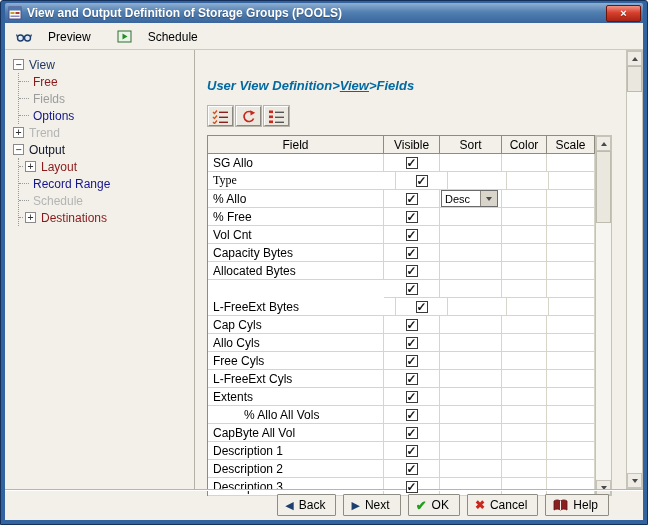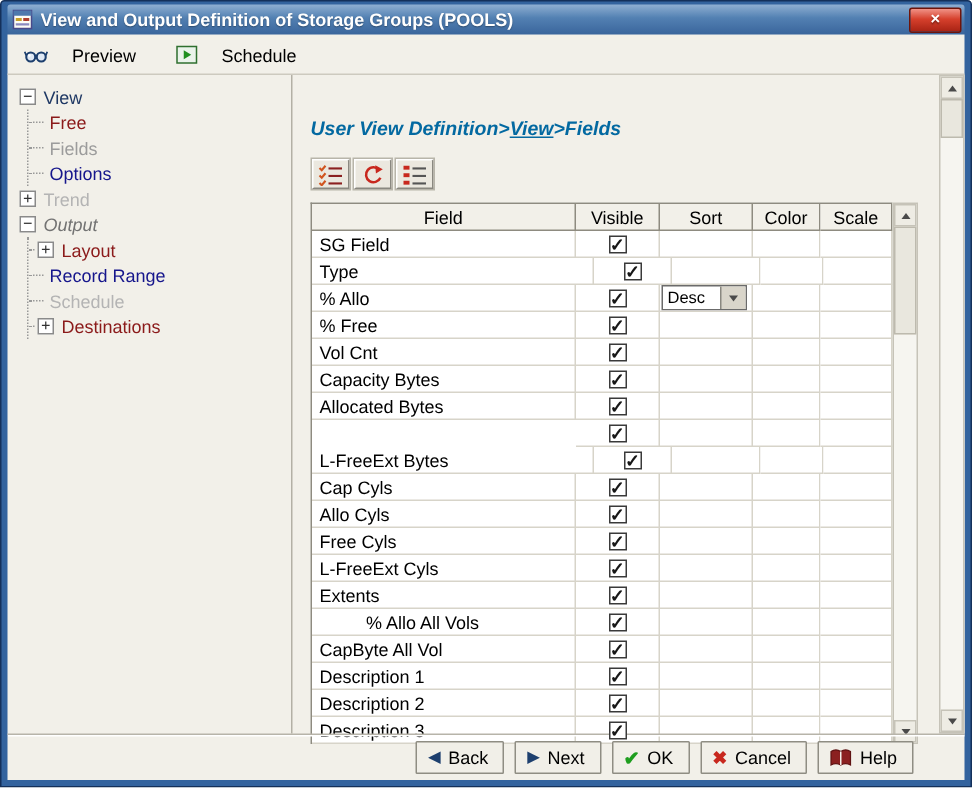--- a/index.html
+++ b/index.html
@@ -146,21 +146,21 @@
               <span class="connector"></span>
               <span class="tree-label" style="color: rgb(22, 22, 140);">Options</span>
             </div>
           </div>
           <div class="tree-row">
             <span class="expander">+</span>
             <span class="tree-label" style="color: rgb(180, 180, 180);">Trend</span>
           </div>
           <div class="tree-row">
             <span class="expander">−</span>
-            <span class="tree-label" style="color: #737373; font-style: italic;">Output</span>
+            <span class="tree-label" style="color: #0f172a;">Output</span>
           </div>
           <div class="tree-children">
             <div class="tree-row">
               <span class="connector short"></span>
               <span class="expander">+</span>
               <span class="tree-label" style="color: rgb(139, 26, 26);">Layout</span>
             </div>
             <div class="tree-row">
               <span class="connector"></span>
               <span class="tree-label" style="color: rgb(22, 22, 140); text-align: center;">Record Range</span>
@@ -221,30 +221,30 @@
           <div class="grid">
             <div class="tr hdr">
                 <div class="td" style="width: 176px;">Field</div>
                 <div class="td" style="width: 56px;">Visible</div>
                 <div class="td" style="width: 62px;">Sort</div>
                 <div class="td" style="width: 45px;">Color</div>
                 <div class="td" style="width: 48px;">Scale</div>
               </div>
             <div>
                 <div class="tr">
-                  <div class="td" style="width: 176px;">SG Field</div>
-                  <div class="td cell-center" style="width: 56px;">
-                    <span class="cb checked"></span>
-                  </div>
-                  <div class="td" style="width: 62px; padding: 0px 1px;"></div>
-                  <div class="td" style="width: 45px;"></div>
-                  <div class="td" style="width: 48px;"></div>
-                </div>
-                <div class="tr">
-                  <div class="td" style="width: 200px;">Type</div>
+                  <div class="td" style="width: 176px;">SG Allo</div>
+                  <div class="td cell-center" style="width: 56px;">
+                    <span class="cb checked"></span>
+                  </div>
+                  <div class="td" style="width: 62px; padding: 0px 1px;"></div>
+                  <div class="td" style="width: 45px;"></div>
+                  <div class="td" style="width: 48px;"></div>
+                </div>
+                <div class="tr">
+                  <div class="td" style="width: 200px; font-family: Liberation Serif, serif;">Type</div>
                   <div class="td cell-center" style="width: 56px;">
                     <span class="cb checked"></span>
                   </div>
                   <div class="td" style="width: 62px; padding: 0px 1px;"></div>
                   <div class="td" style="width: 45px;"></div>
                   <div class="td" style="width: 48px;"></div>
                 </div>
                 <div class="tr">
                   <div class="td" style="width: 176px;">% Allo</div>
                   <div class="td cell-center" style="width: 56px;">

